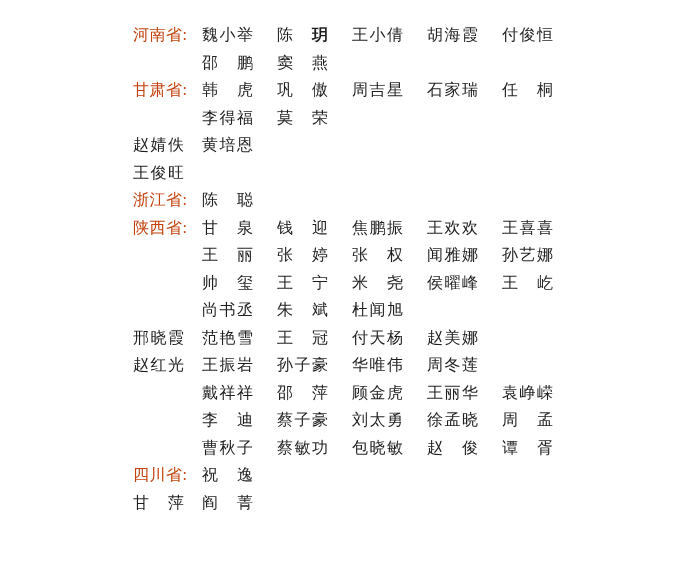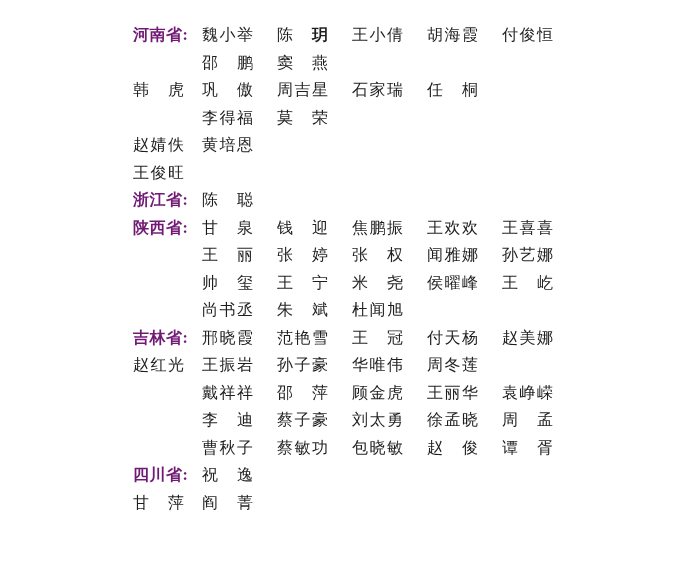--- a/index.html
+++ b/index.html
@@ -24,22 +24,22 @@
   }
   .row {
     display: grid;
     grid-template-columns: 69px repeat(5, 75px);
     height: 27.5px;
     line-height: 27.5px;
     align-items: center;
     white-space: nowrap;
   }
   .province-label {
-    font-weight: bold;
-    color: #701a75;
+    font-weight: normal;
+    color: #c2410c;
     letter-spacing: 0.5px;
   }
   .person-name {
     display: inline-flex;
     width: 51px;
     justify-content: space-between;
     justify-self: start;
   }
   .person-name .ch {
     display: inline-block;
@@ -85,20 +85,21 @@
         <span class="person-name">
           <span class="ch">邵</span>
           <span class="ch">鹏</span>
         </span>
         <span class="person-name">
           <span class="ch">窦</span>
           <span class="ch">燕</span>
         </span>
       </div>
       <div class="row">
+        <span class="province-label">甘肃省:</span>
         <span class="person-name">
           <span class="ch">韩</span>
           <span class="ch">虎</span>
         </span>
         <span class="person-name">
           <span class="ch">巩</span>
           <span class="ch">傲</span>
         </span>
         <span class="person-name">
           <span class="ch">周</span>
@@ -239,21 +240,20 @@
           <span class="ch">朱</span>
           <span class="ch">斌</span>
         </span>
         <span class="person-name">
           <span class="ch">杜</span>
           <span class="ch">闻</span>
           <span class="ch">旭</span>
         </span>
       </div>
       <div class="row">
-        <span class="province-label">吉林省:</span>
         <span class="person-name">
           <span class="ch">邢</span>
           <span class="ch">晓</span>
           <span class="ch">霞</span>
         </span>
         <span class="person-name">
           <span class="ch">范</span>
           <span class="ch">艳</span>
           <span class="ch">雪</span>
         </span>

